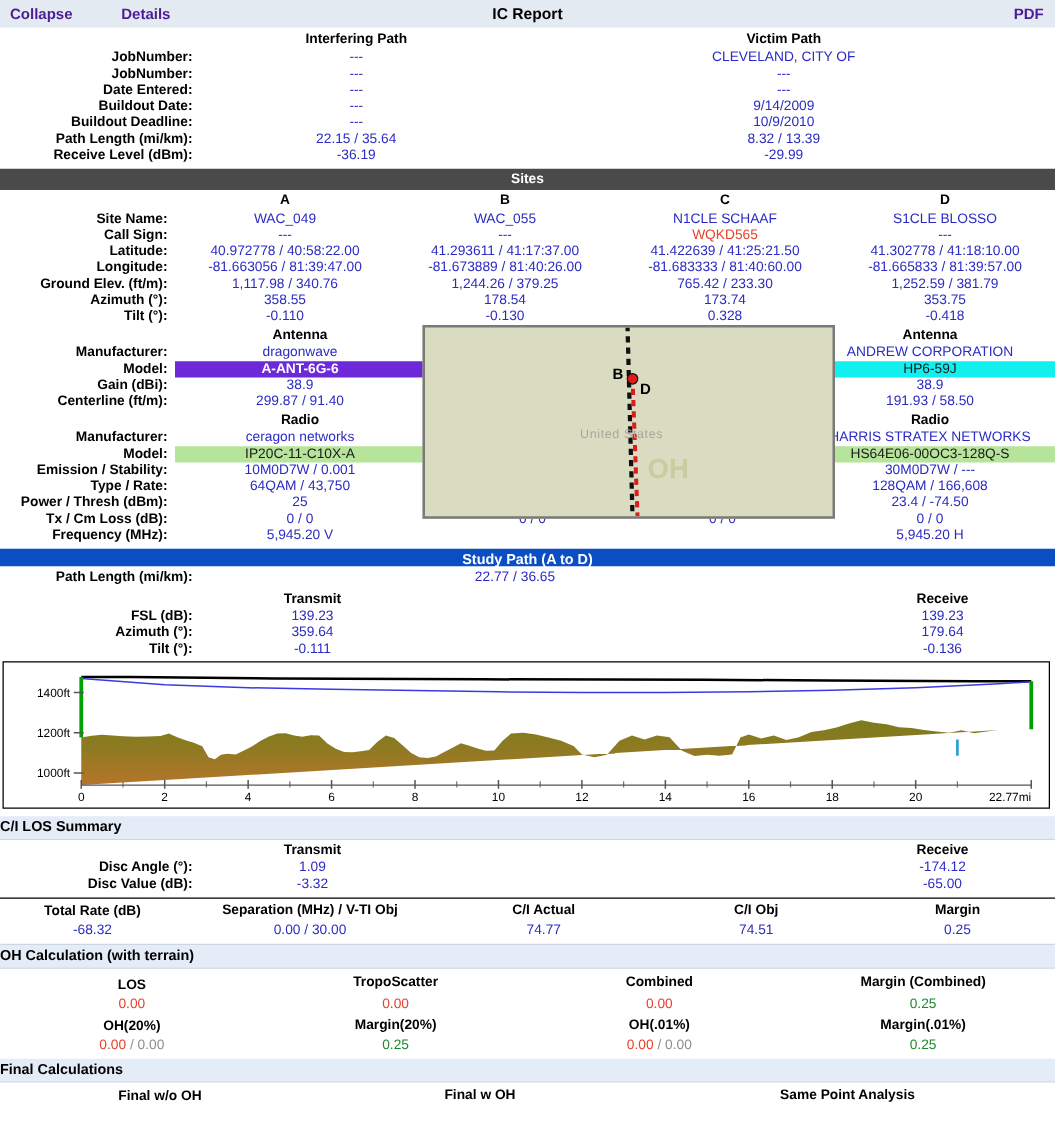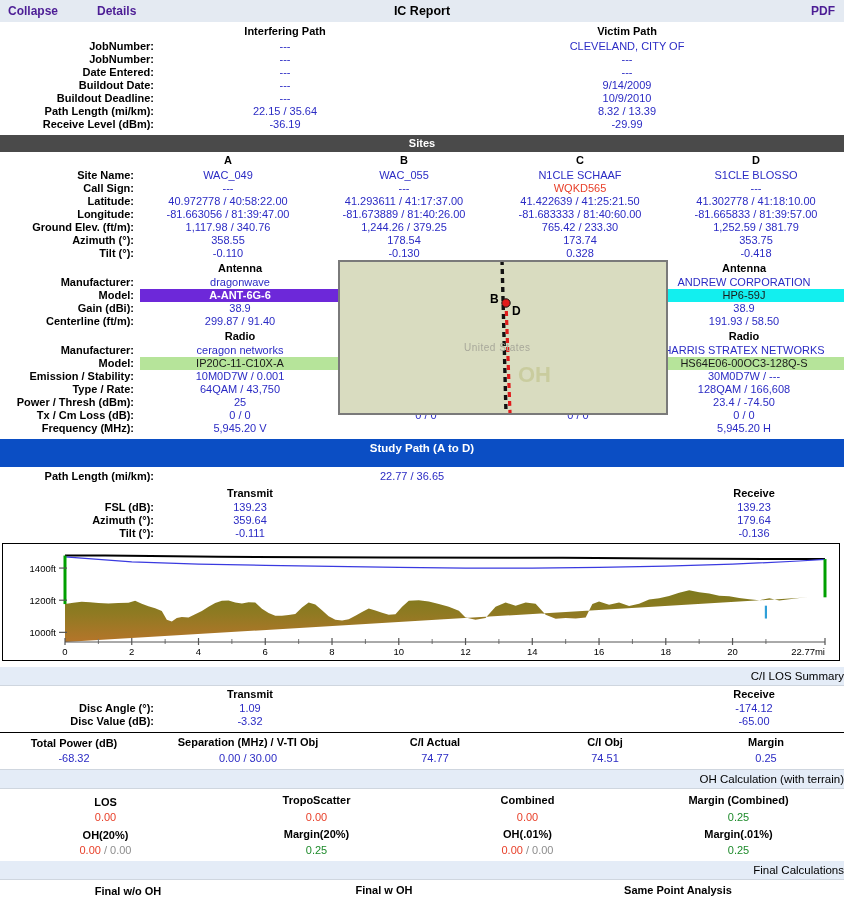--- a/index.html
+++ b/index.html
@@ -33,26 +33,26 @@
 
   
   .band-dark{
     background:#4a4a4a; color:#ffffff;
     font-weight:bold; font-size:11px;
     text-align:center; line-height:17px; height:17px;
   }
   .band-blue{
     background:#0b4ec4; color:#ffffff;
     font-weight:bold; font-size:11.5px;
-    text-align:center; line-height:18px; height:28px;
+    text-align:center; line-height:18px; height:14px;
   }
   .band-light{
     background:#e4ecf7; color:#000;
-    font-weight:normal; font-size:11.5px;
-    text-align:right; line-height:18px; height:18px;
+    font-weight:bold; font-size:11.5px;
+    text-align:left; line-height:18px; height:18px;
   }
 
   
   table.grid{border-collapse:collapse; width:844px; table-layout:fixed;}
   table.grid td{padding:0; font-size:11px; line-height:13px; vertical-align:middle;}
   .lbl{text-align:right; font-weight:bold; padding-right:6px !important; color:#000;}
   .val{text-align:center; color:#2b2bc4;}
   .val-red{text-align:center; color:#e8402a;}
   .val-green{text-align:center; color:#1d8a2a;}
   .val-grey{color:#8d8d8d;}
@@ -494,21 +494,21 @@
   <table class="grid">
     <colgroup>
         <col style="width:148px">
         <col style="width:200px">
         <col style="width:174px">
         <col style="width:166px">
         <col style="width:156px">
       </colgroup>
     <tbody>
         <tr>
-      <td class="hdr" style="height:17px;padding-top:2px">Total Power (dB)</td>
+      <td class="hdr" style="height:17px;padding-top:2px">Total Rate (dB)</td>
       <td class="hdr">Separation (MHz) / V-TI Obj</td>
       <td class="hdr">C/I Actual</td>
       <td class="hdr">C/I Obj</td>
       <td class="hdr">Margin</td>
     </tr>
     <tr>
       <td class="val">-68.32</td>
       <td class="val">0.00 / 30.00</td>
       <td class="val">74.77</td>
       <td class="val">74.51</td>

